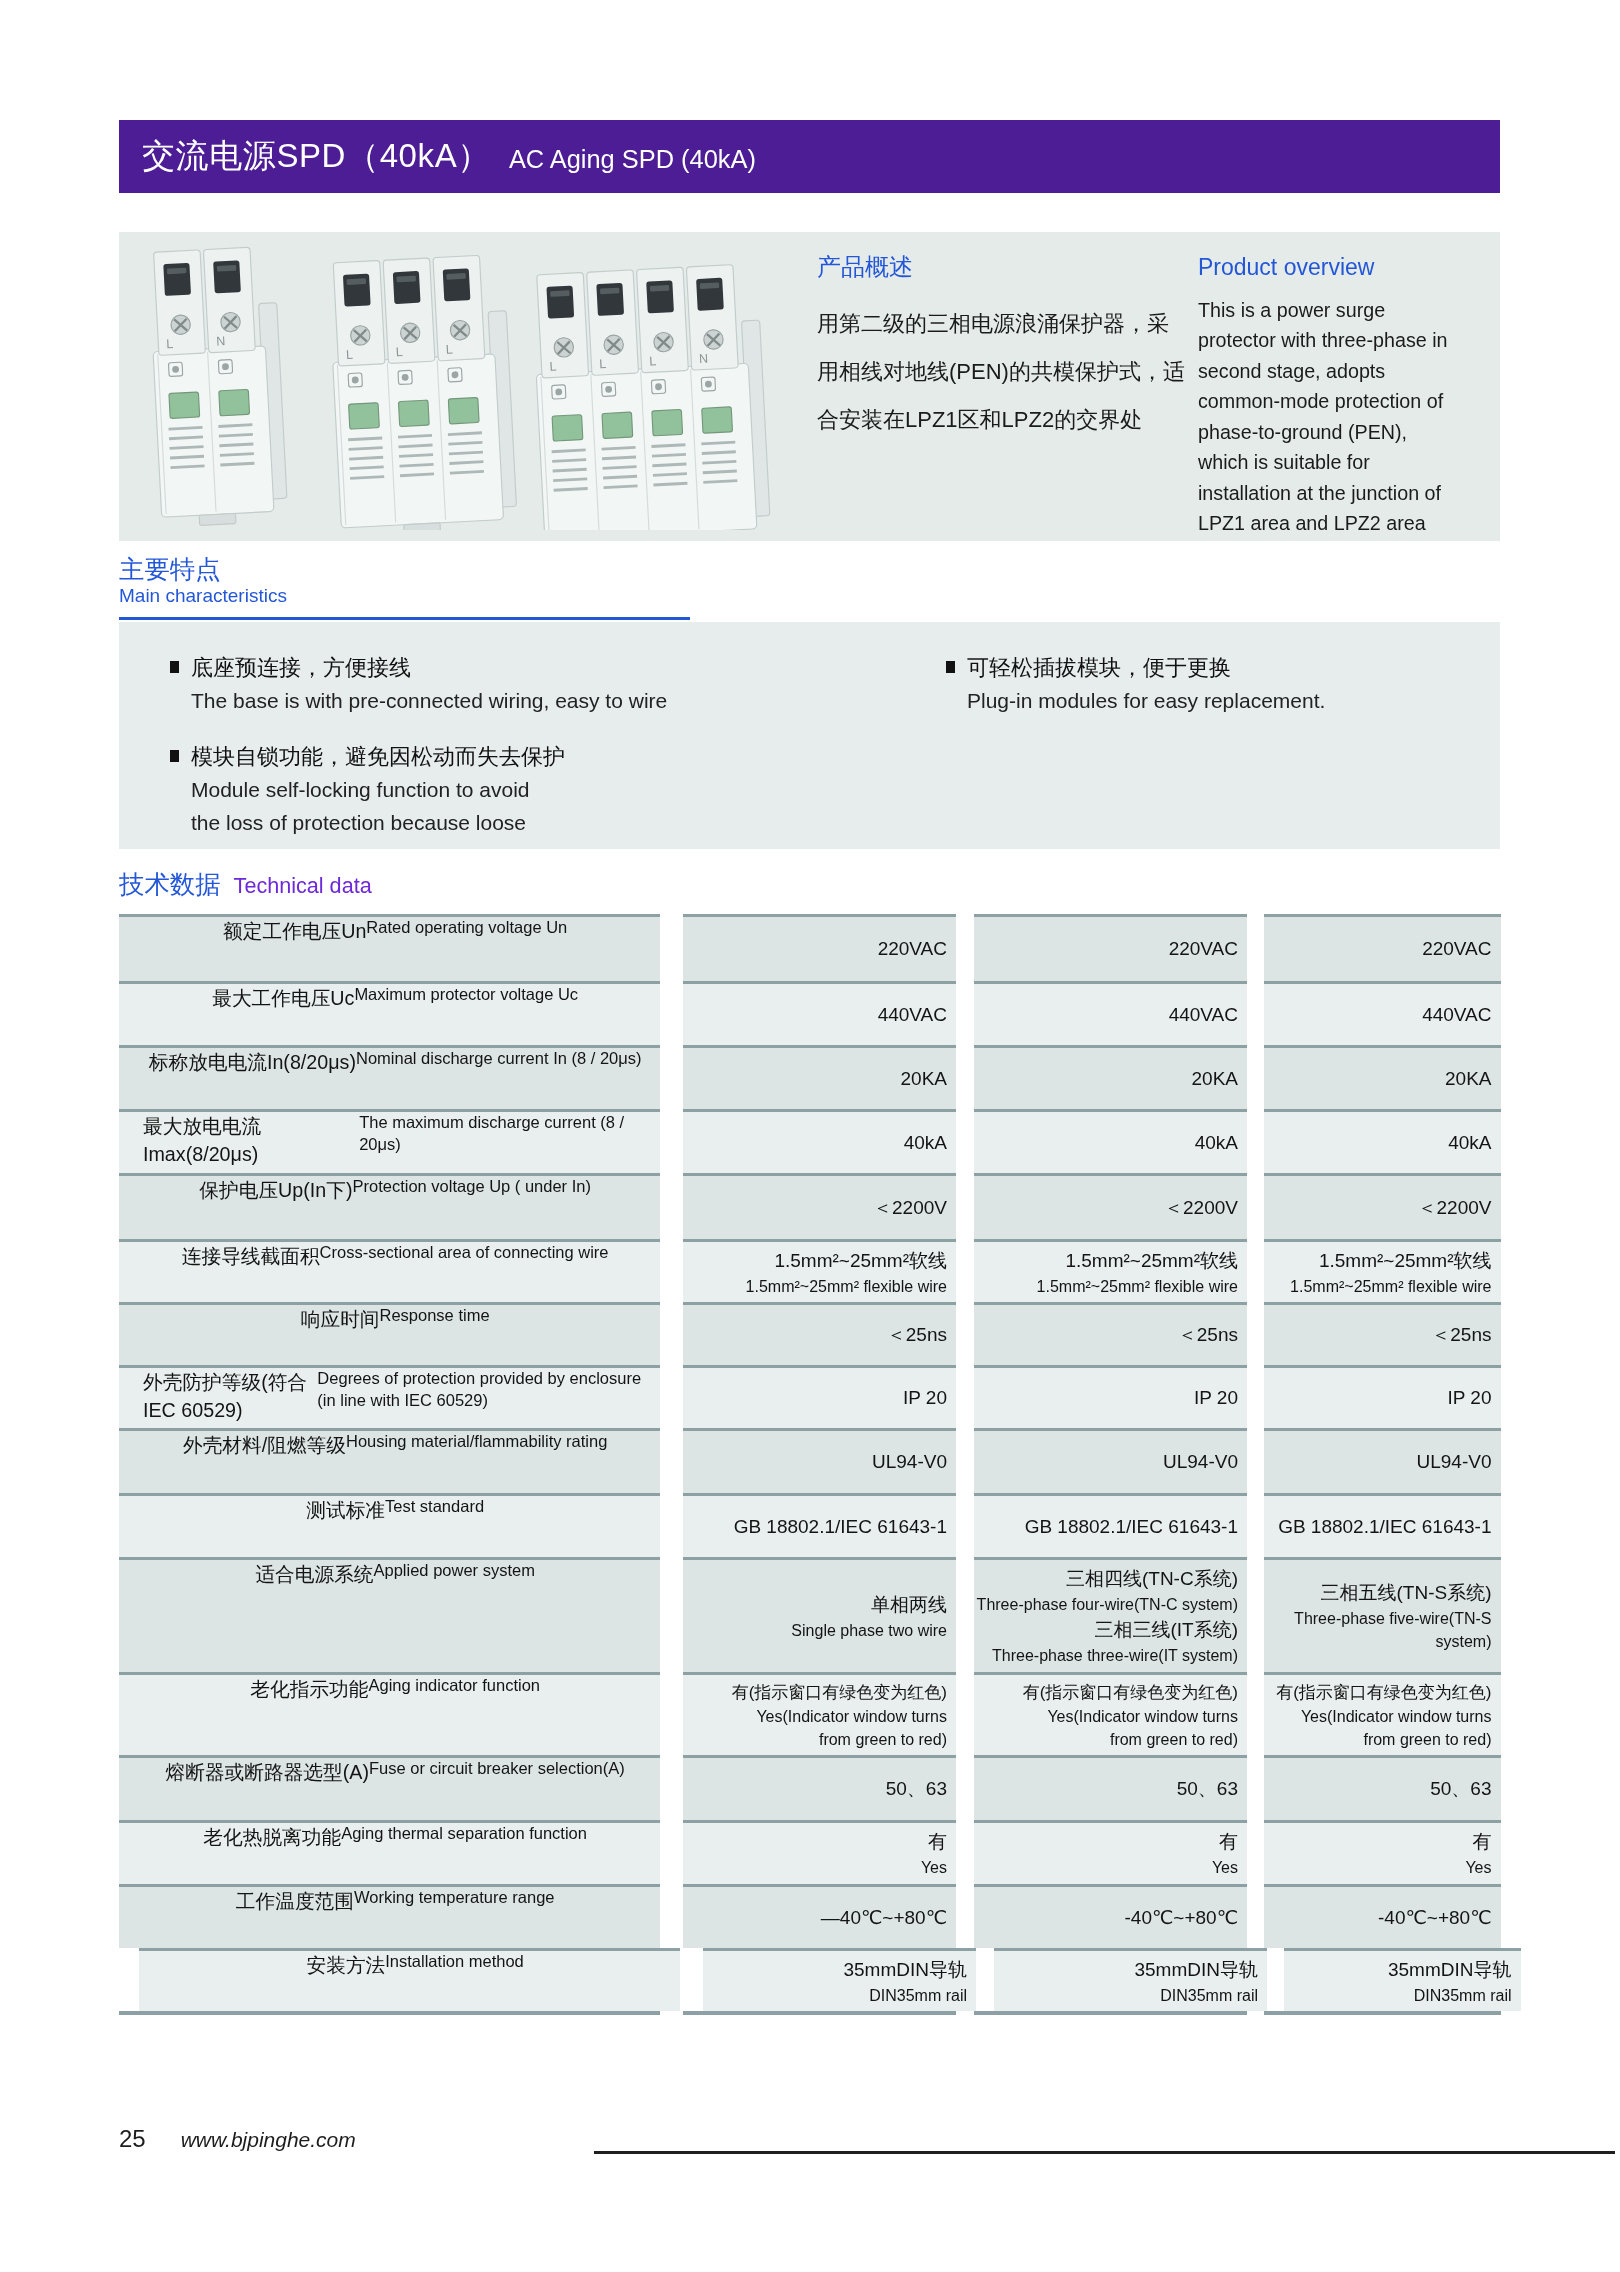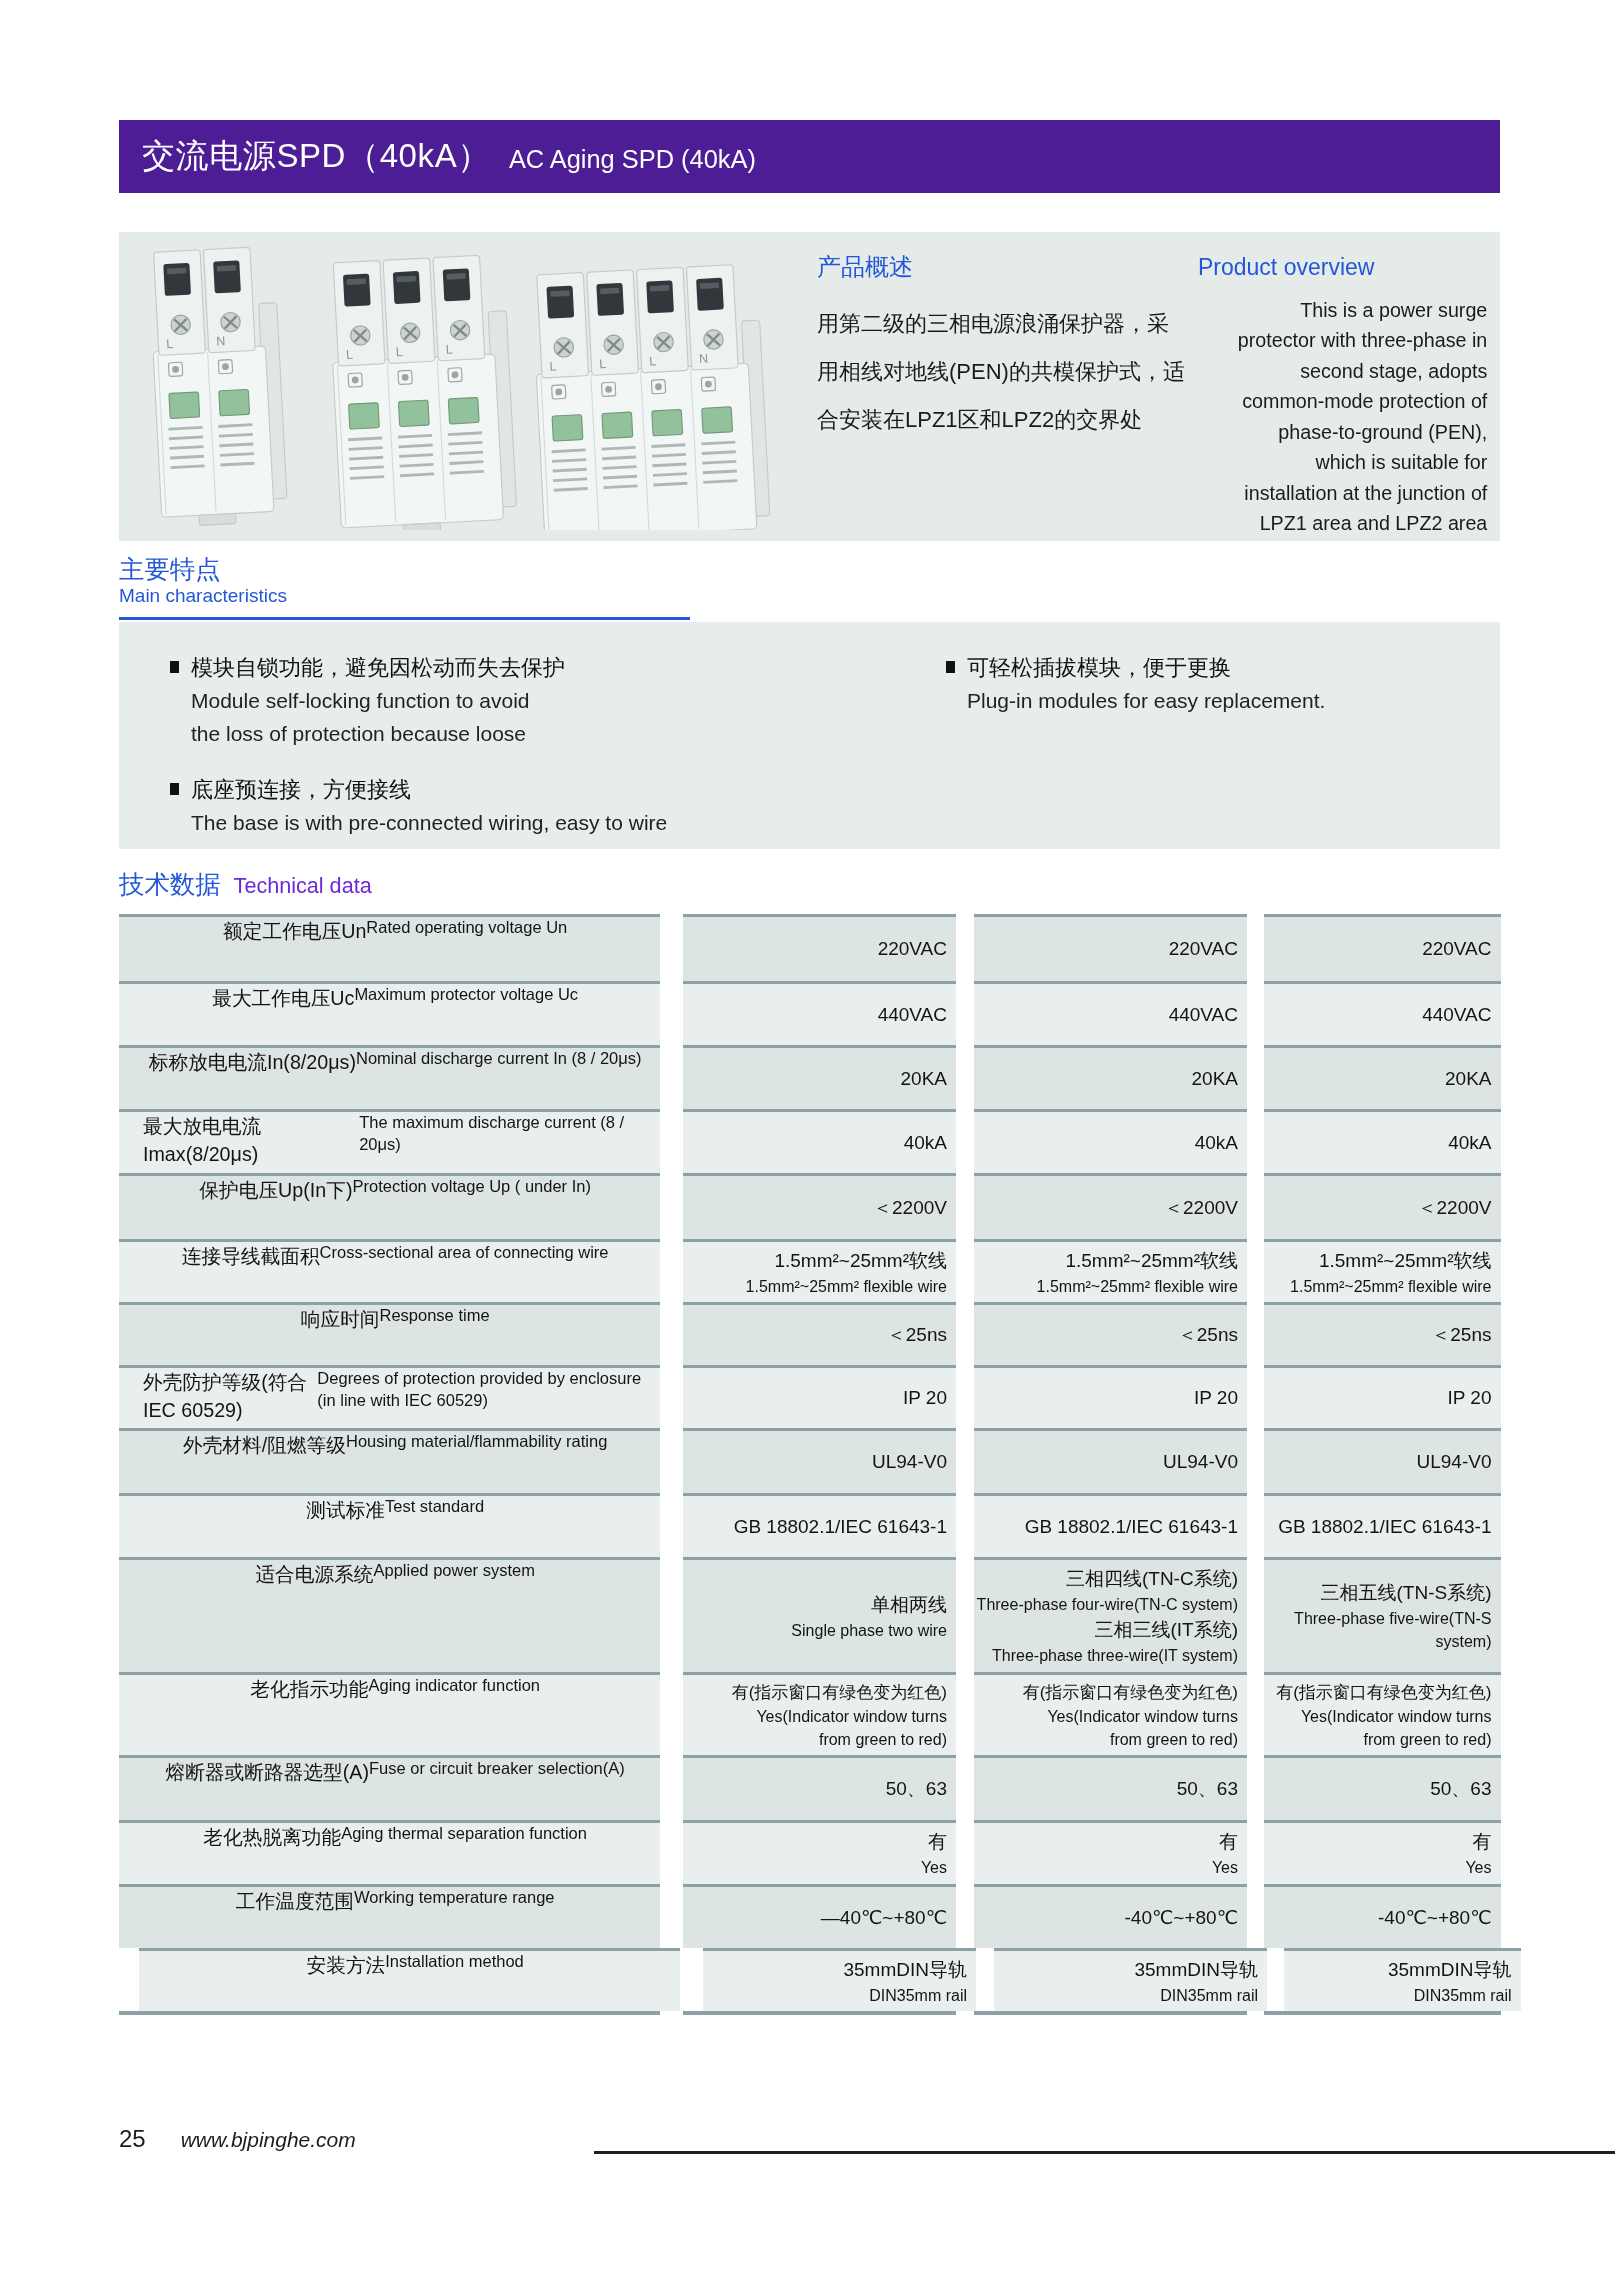--- a/index.html
+++ b/index.html
@@ -13,21 +13,21 @@
   .header-bar .t-en{color:#fff;font-size:25.4px;font-weight:400;margin-left:18px;margin-top:5.1px;}
 
   
   .overview{margin-top:39px;height:309px;background:#e4ebe9;display:flex;box-sizing:border-box;}
   .photos{width:698px;flex:none;}
   .ov-cn{width:381px;flex:none;padding-top:19px;box-sizing:border-box;}
   .ov-en{flex:1;padding-top:21.6px;padding-right:12.7px;box-sizing:border-box;}
   .h-blue-cn{color:#2457d8;font-size:24px;}
   .h-blue-en{color:#2457d8;font-size:23px;}
   .ov-body-cn{margin-top:16.5px;font-size:22px;line-height:48px;white-space:pre-line;color:#1b1b1b;}
-  .ov-body-en{margin-top:14px;font-size:19.7px;line-height:30.5px;white-space:pre-line;color:#1b1b1b;text-align:right;}
+  .ov-body-en{margin-top:14px;font-size:19.7px;line-height:30.5px;white-space:pre-line;color:#1b1b1b;}
 
   
   .mc-head{margin-top:12.7px;}
   .mc-head .cn{color:#2457d8;font-size:25.4px;line-height:30.5px;}
   .mc-head .en{color:#2457d8;font-size:19px;line-height:24px;}
   .mc-rule{width:571px;height:2.5px;background:#2457d8;margin-top:9px;}
   .features{margin-top:2.5px;height:227px;background:#e7edec;display:flex;box-sizing:border-box;padding:29px 0 0 51px;}
   .f-col-left{width:776px;flex:none;}
   .f-col-right{flex:1;}
   .f-item{display:flex;margin-bottom:23px;}
@@ -256,30 +256,30 @@
       <div class="cn">主要特点</div>
       <div class="en">Main characteristics</div>
       <div class="mc-rule"></div>
     </div>
 
     <div class="features">
       <div class="f-col-left" id="f-left">
           <div class="f-item">
             <span class="f-bullet"></span>
             <div>
+              <div class="f-cn">底座预连接，方便接线</div>
+              <div class="f-en">The base is with pre-connected wiring, easy to wire</div>
+            </div>
+          </div>
+          <div class="f-item">
+            <span class="f-bullet"></span>
+            <div>
               <div class="f-cn">模块自锁功能，避免因松动而失去保护</div>
               <div class="f-en">Module self-locking function to avoid
  the loss of  protection because loose</div>
-            </div>
-          </div>
-          <div class="f-item">
-            <span class="f-bullet"></span>
-            <div>
-              <div class="f-cn">底座预连接，方便接线</div>
-              <div class="f-en">The base is with pre-connected wiring, easy to wire</div>
             </div>
           </div>
         </div>
       <div class="f-col-right" id="f-right">
           <div class="f-item">
             <span class="f-bullet"></span>
             <div>
               <div class="f-cn">可轻松插拔模块，便于更换</div>
               <div class="f-en">Plug-in modules for easy replacement.</div>
             </div>

